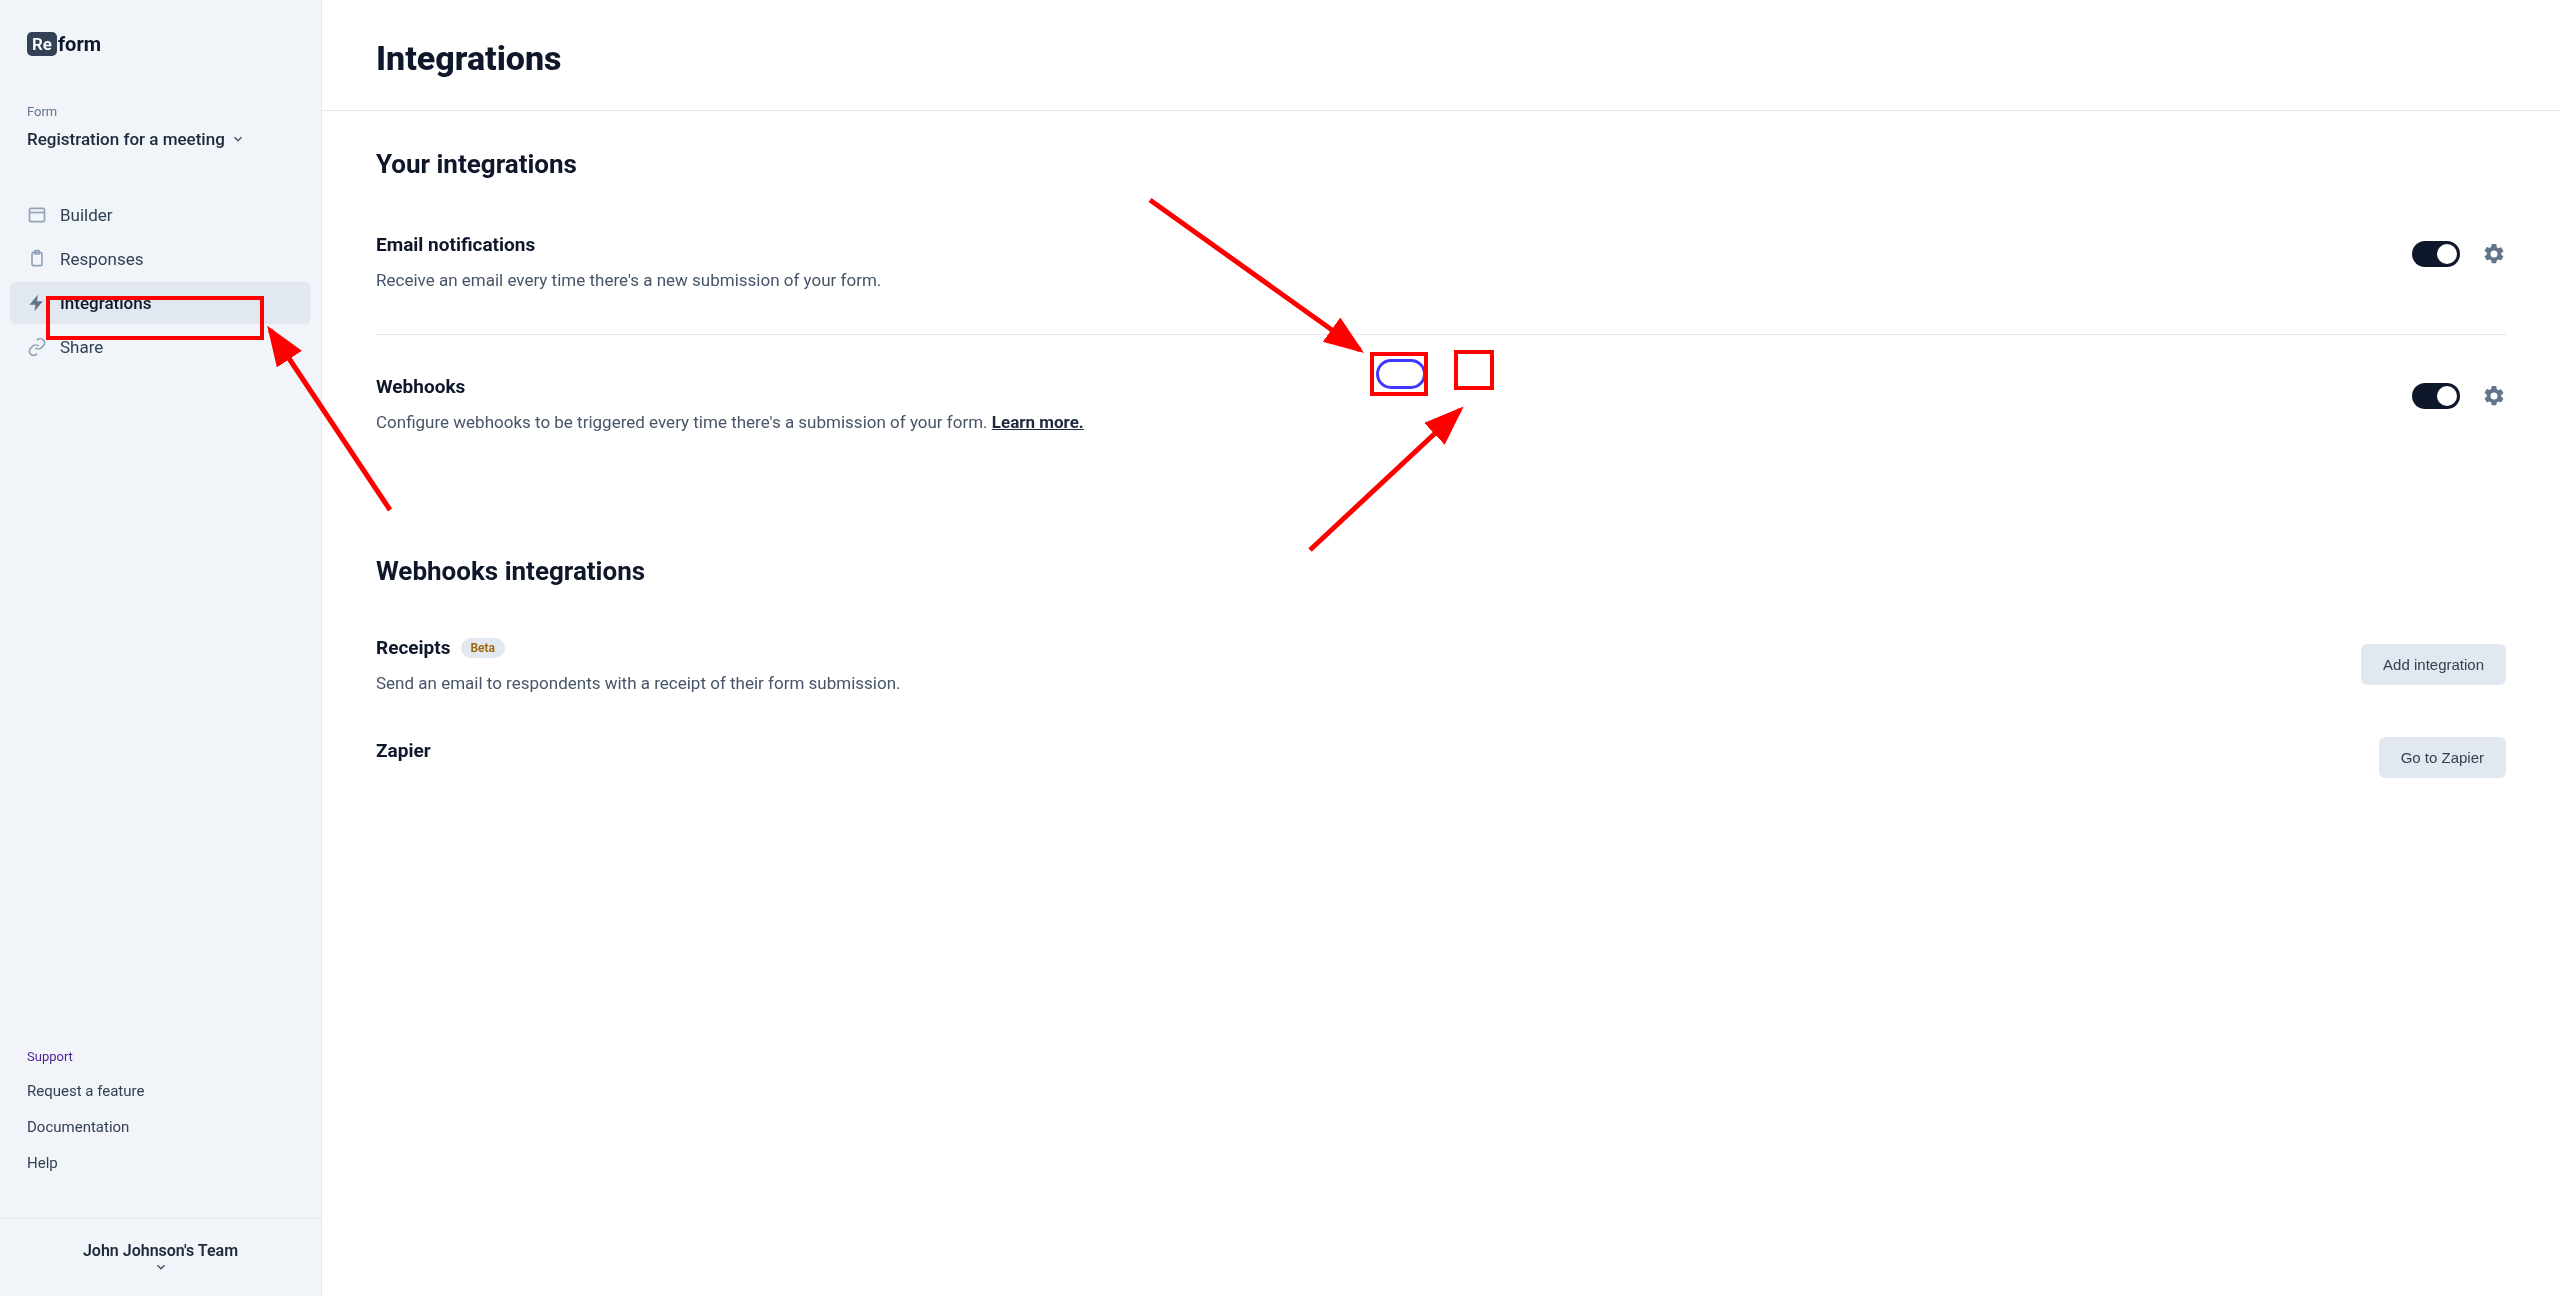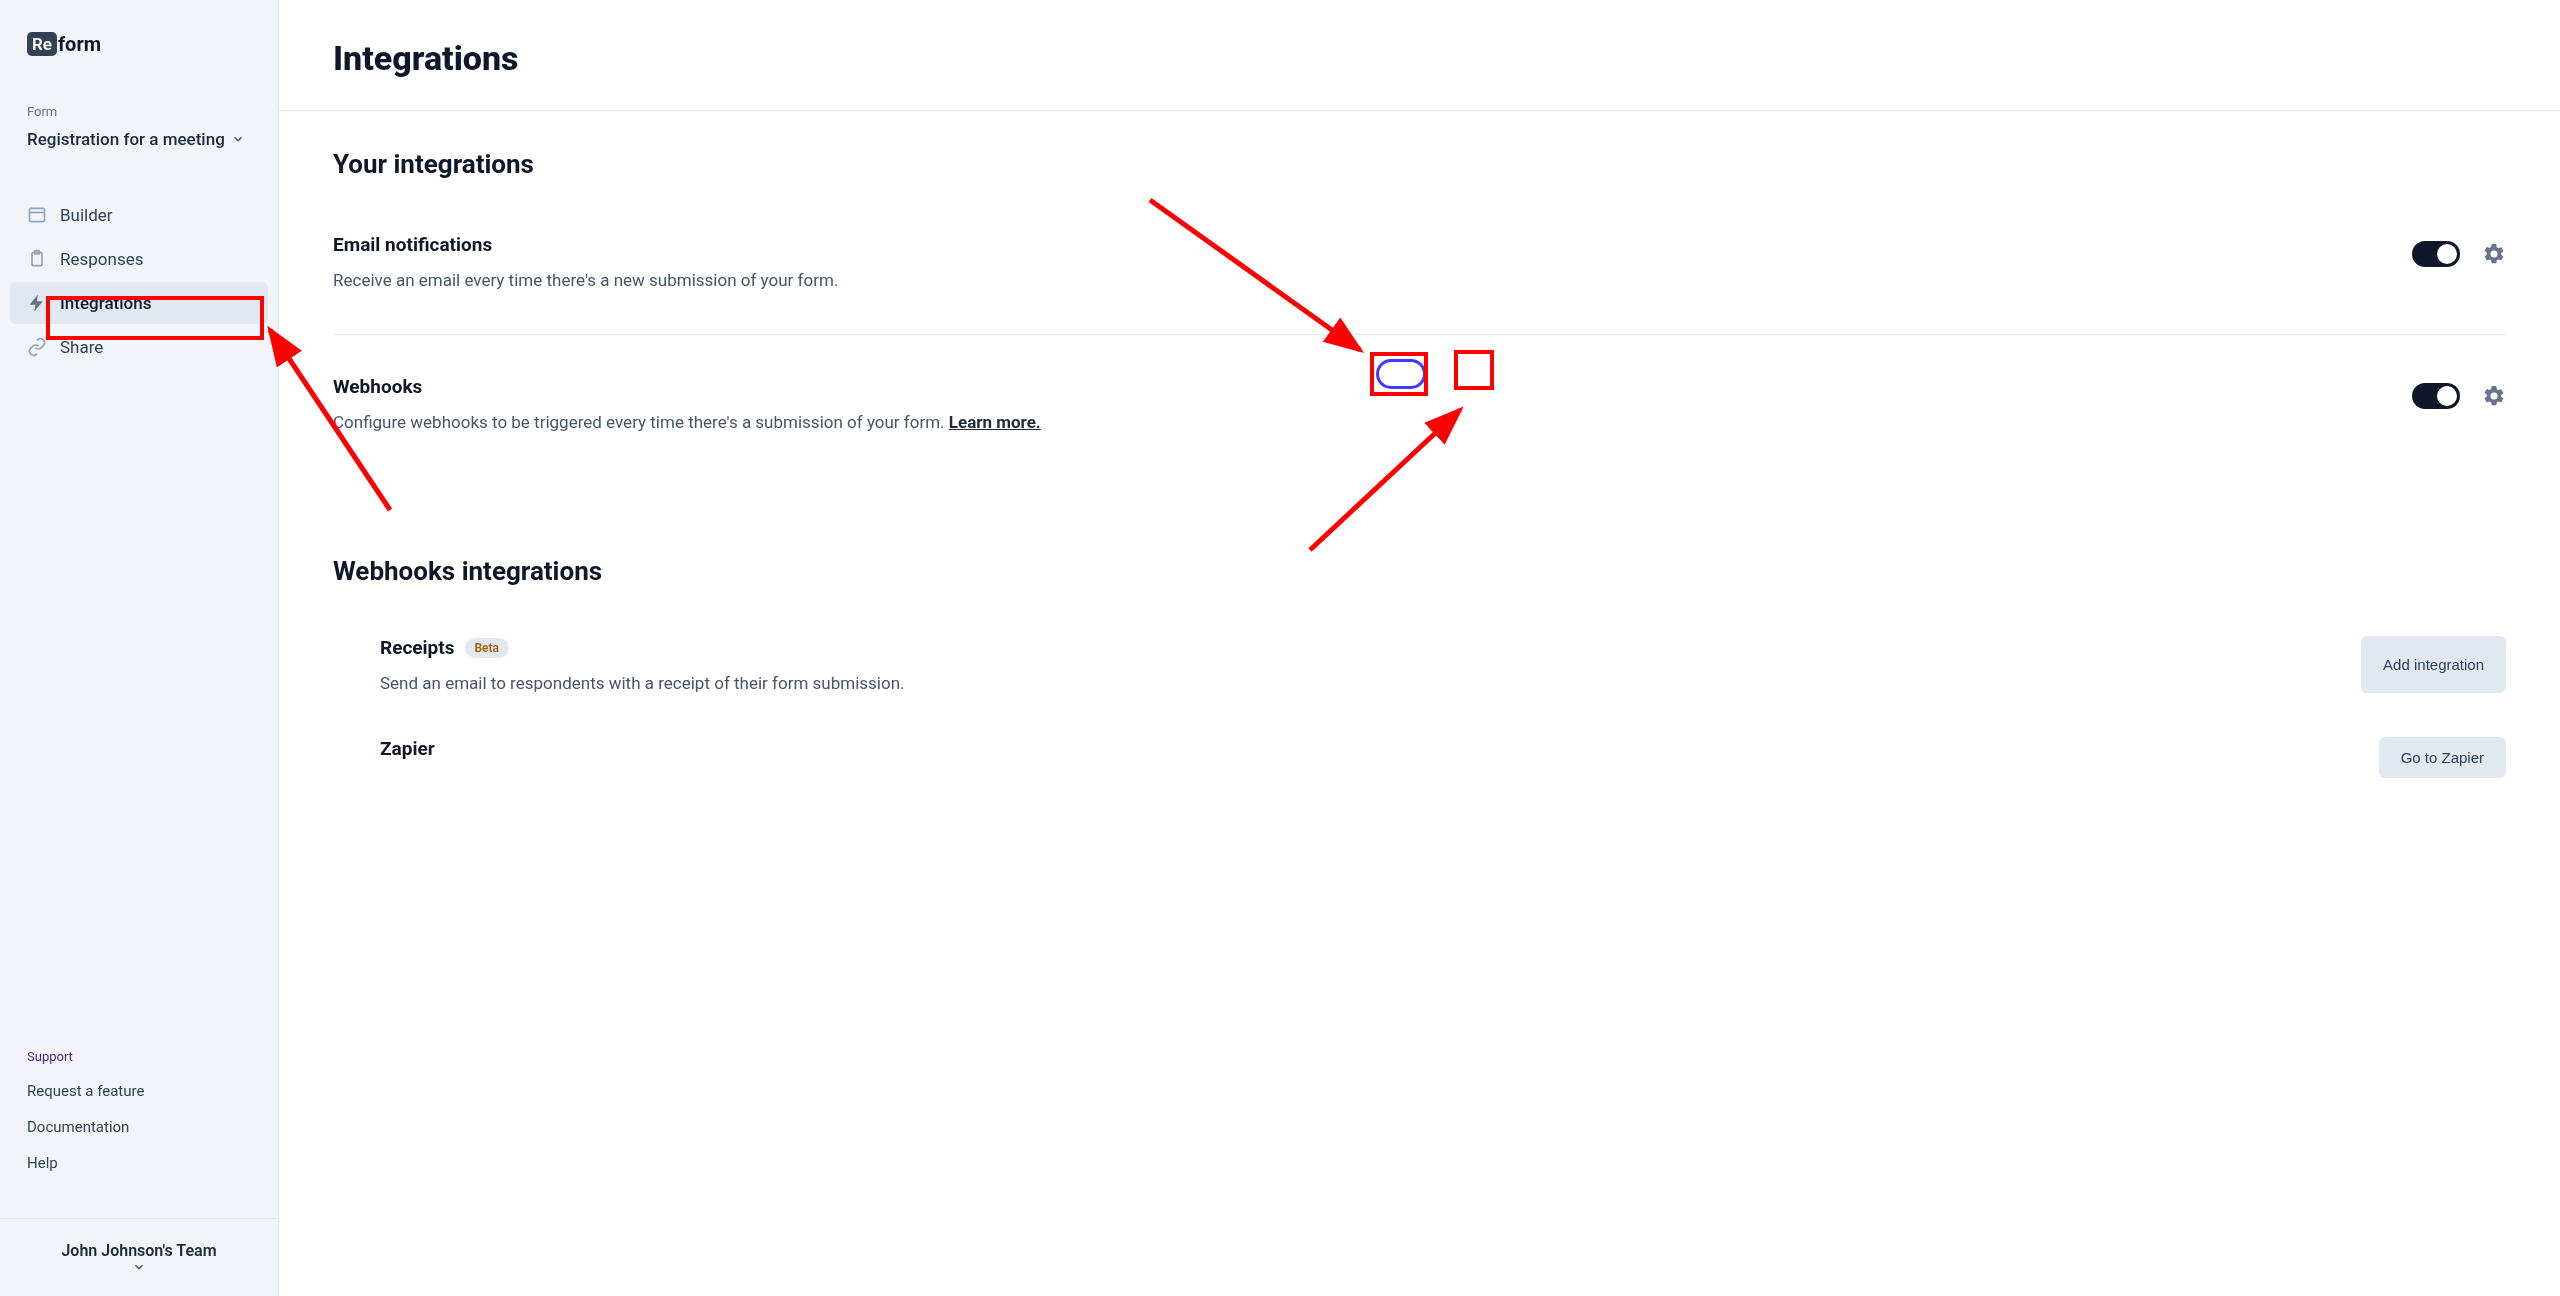--- a/index.html
+++ b/index.html
@@ -4,21 +4,21 @@
   <style>
     * { box-sizing: border-box; margin: 0; padding: 0; }
     body {
       font-family: -apple-system, BlinkMacSystemFont, "Segoe UI", Roboto, Helvetica, Arial, sans-serif;
       display: flex;
       height: 100vh;
       background: #fff;
       color: #1e293b;
     }
     .sidebar {
-      width: 279px;
+      width: 322px;
       background: #f1f5f9;
       display: flex;
       flex-direction: column;
       border-right: 1px solid #e5e7eb;
     }
     .logo {
       padding: 32px 0 0 27px;
     }
     .logo-box {
       display: inline-flex;
@@ -211,22 +211,22 @@
       border-radius: 6px;
       font-weight: 500;
       cursor: pointer;
     }
     .explore-section {
       margin-top: 80px;
     }
     .explore-row {
       display: flex;
       justify-content: space-between;
+      align-items: center;
       padding: 16px 0 28px;
-      margin-left: 47px;
     }
     
     .red-box {
       position: absolute;
       border: 4px solid #ff0000;
       pointer-events: none;
       z-index: 50;
     }
     .arrow-svg {
       position: absolute;

